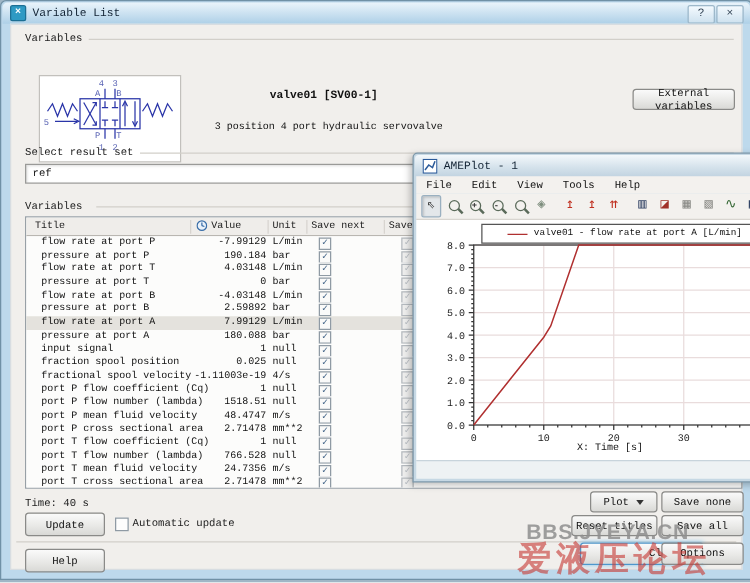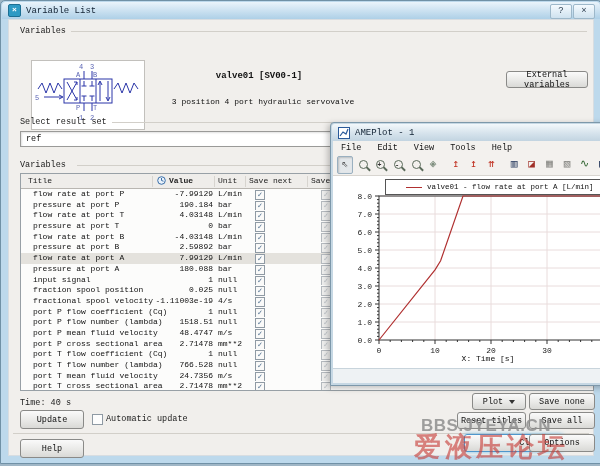--- a/index.html
+++ b/index.html
@@ -35,21 +35,21 @@
   .combo{position:absolute;left:18px;top:129px;width:574px;height:16px;background:#fff;
          border:1px solid #9a9a98;box-shadow:inset 1px 1px 2px rgba(0,0,0,.12);
          font-size:8.5px;line-height:15px;padding-left:5px;box-sizing:border-box;}
   
   .vtable{position:absolute;left:18px;top:171px;width:574px;height:218px;background:#fcfcfb;
           border:1px solid #98a0a6;box-sizing:border-box;overflow:hidden;}
   .vhead{position:relative;height:14px;background:#efedea;border-bottom:1px solid #b9b6b1;
          font-size:8px;color:#222;}
   .vhead span{position:absolute;top:2px;}
   .h-title{left:7px;}
-  .h-value{left:148px;font-weight:bold;}
+  .h-value{left:148px;}
   .h-unit{left:197px;}
   .h-snext{left:228px;}
   .h-sall{left:290px;}
   .hsep{position:absolute;top:1px;bottom:1px;width:1px;background:#d7d4cf;}
   .clock{position:absolute;left:136px;top:2px;}
   .vrow{position:relative;height:10.7px;font-size:8px;line-height:10.7px;background:#fcfcfb;}
   .vrow.sel{background:#e4e2dd;padding-left:45px;}
   .c-title{position:absolute;left:12px;white-space:nowrap;}
   .c-val{position:absolute;left:58px;width:134px;text-align:right;white-space:nowrap;}
   .c-unit{position:absolute;left:197px;white-space:nowrap;}

